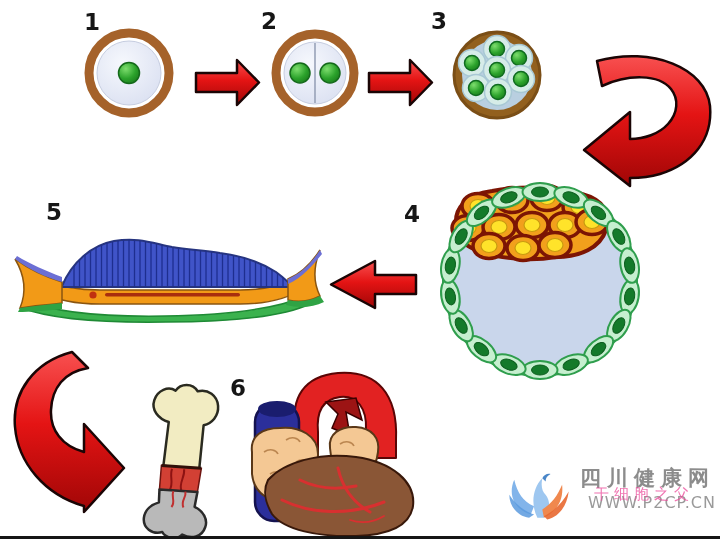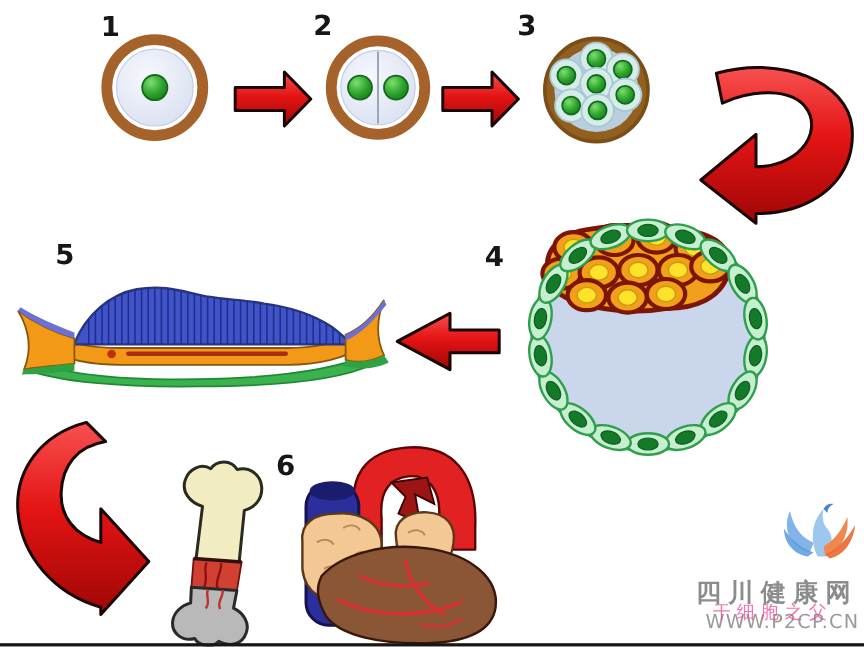--- a/index.html
+++ b/index.html
@@ -1,21 +1,21 @@
 <!DOCTYPE html>
 <html><head>
 <meta charset="utf-8">
 <style>
   html,body{margin:0;padding:0;background:#ffffff;}
   body{width:720px;height:539px;overflow:hidden;font-family:"DejaVu Sans",sans-serif;}
   .canvas{position:relative;width:720px;height:539px;background:#ffffff;overflow:hidden;}
   .canvas svg.scene{position:absolute;left:0;top:0;}
   .num{font:bold 23px "DejaVu Sans",sans-serif;fill:#161616;}
   .bottom-border{position:absolute;left:0;bottom:0;width:720px;height:3px;background:#161616;}
-  .watermark{position:absolute;right:4px;bottom:10px;display:flex;align-items:flex-end;gap:8px;flex-direction:column;}
+  .watermark{position:absolute;right:4px;bottom:10px;display:flex;align-items:flex-start;gap:8px;}
   .wm-text{position:relative;display:flex;flex-direction:column;align-items:flex-start;}
   .wm-site{font-weight:bold;font-size:21px;letter-spacing:6px;color:#8c8c8c;line-height:1.1;}
   .wm-overlay{font-size:15px;letter-spacing:5px;color:#ec4899;opacity:.75;margin:-4px 0 -10px 14px;line-height:1.1;}
   .wm-url{font-size:16px;letter-spacing:1px;color:#9a9a9a;font-weight:normal;line-height:1.3;margin-left:8px;}
 </style>
 </head>
 <body>
 
 <div class="canvas">
 <svg class="scene" width="720" height="539" viewBox="0 0 720 539" xmlns="http://www.w3.org/2000/svg">

